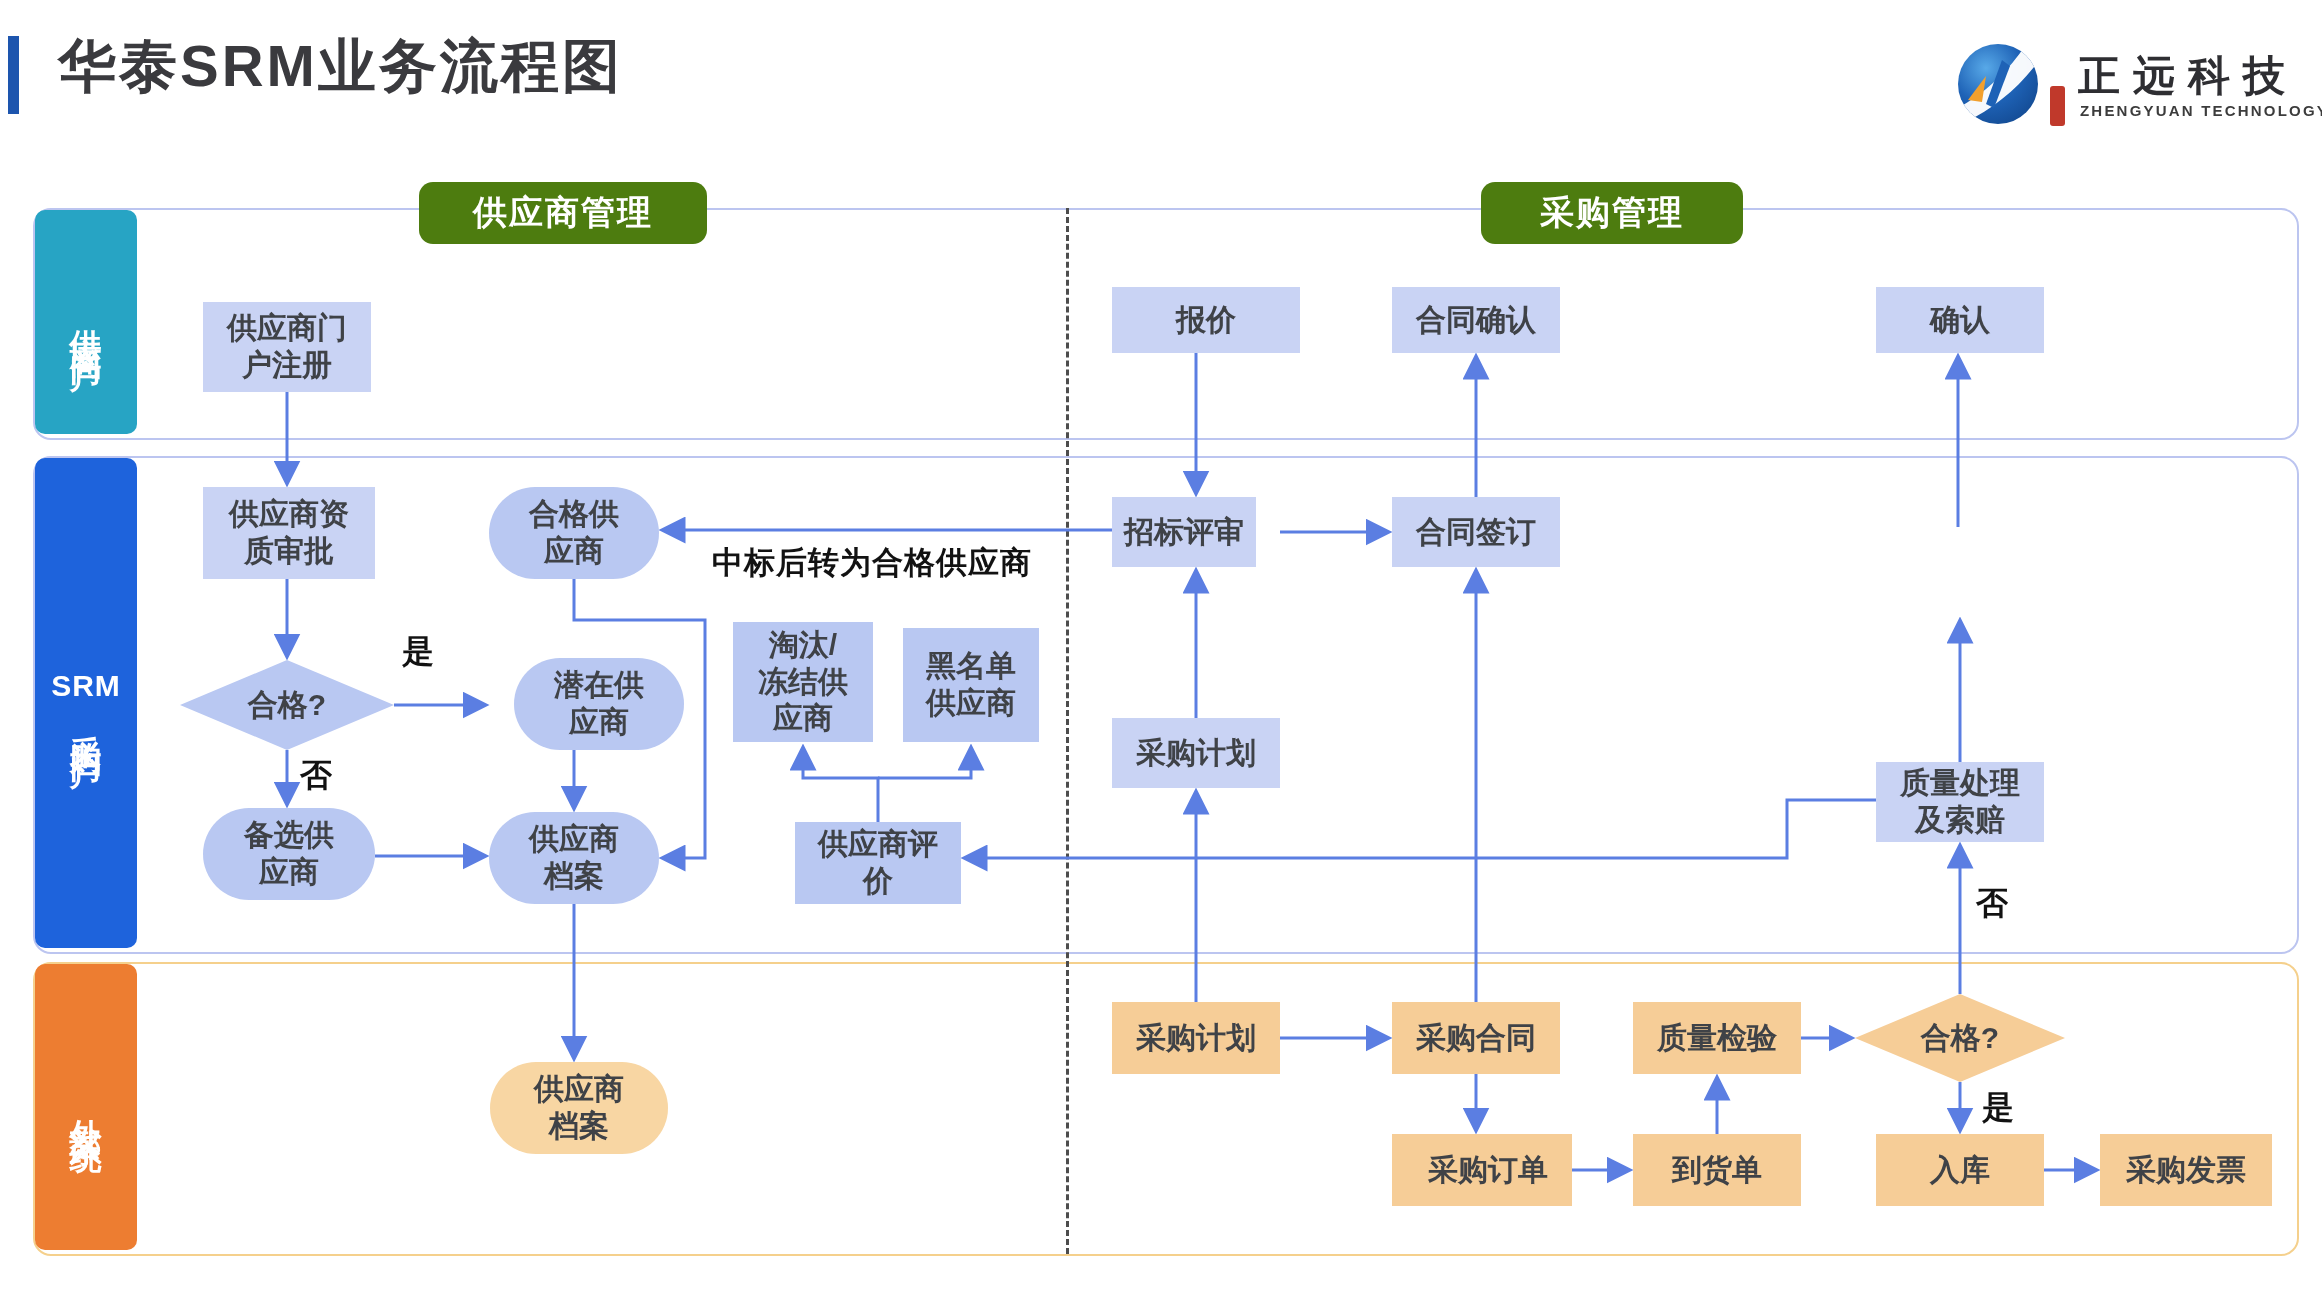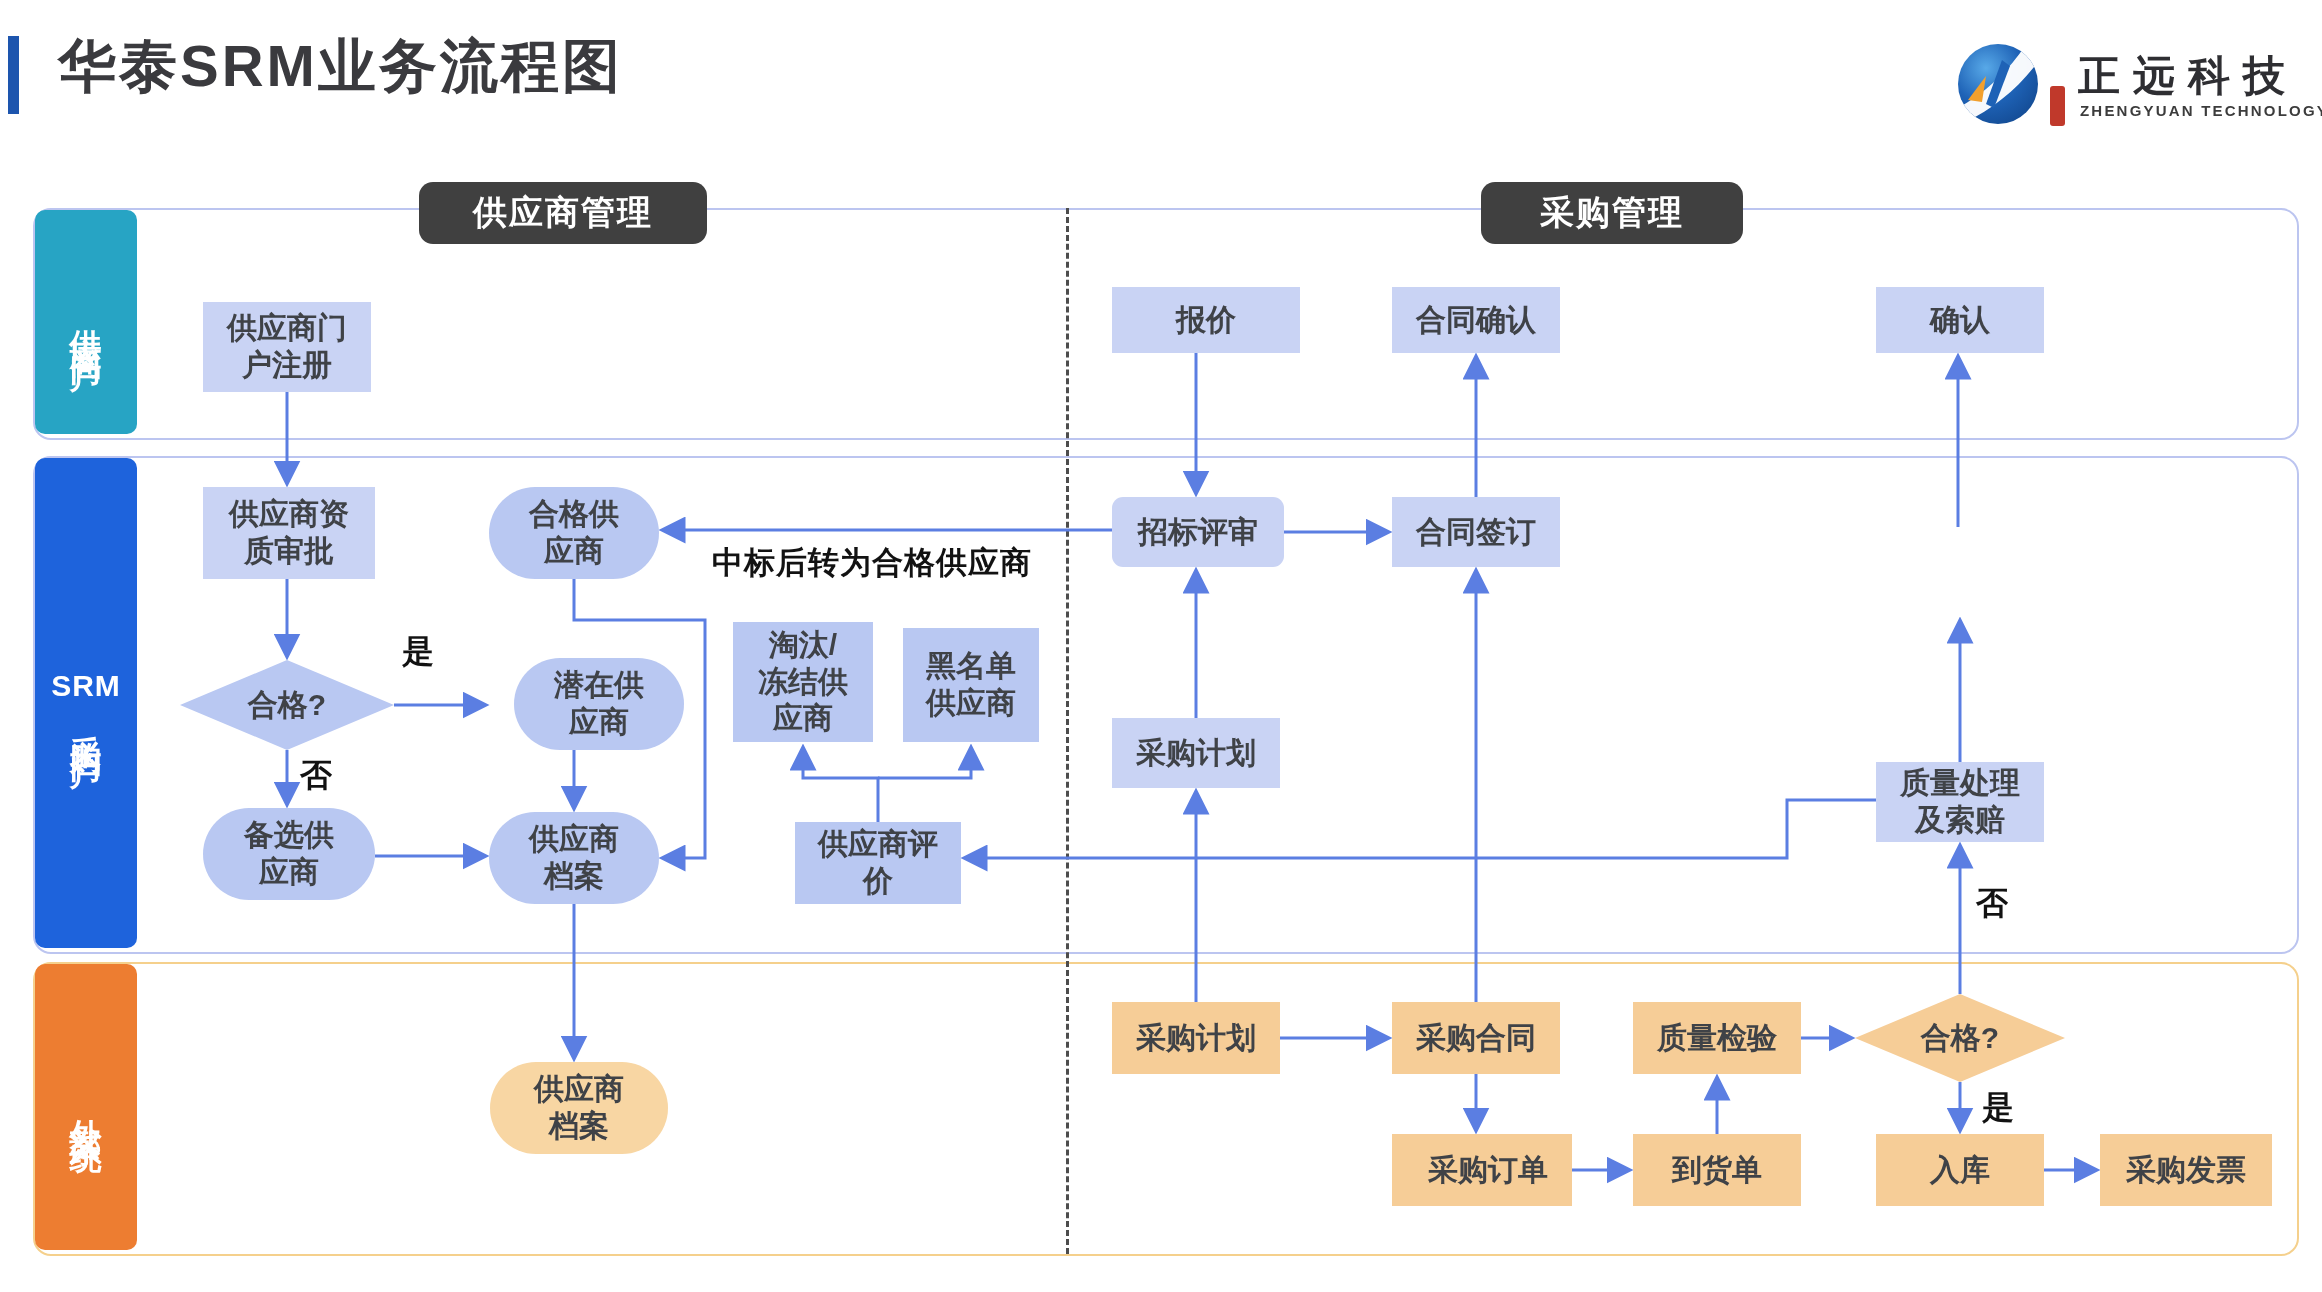--- a/index.html
+++ b/index.html
@@ -30,21 +30,21 @@
   }
   .lane-label .vtext{writing-mode:vertical-rl;text-orientation:upright;font-size:32px;letter-spacing:7px;line-height:1;}
   .lane-label .htext{font-size:30px;letter-spacing:1px;margin-bottom:6px;}
   .ll1{top:210px;height:224px;background:#27a4c4;}
   .ll2{top:458px;height:490px;background:#1e63dc;}
   .ll3{top:964px;height:286px;background:#ed7d31;}
   
   .divider{position:absolute;left:1066px;top:208px;height:1046px;width:0;border-left:3px dashed #4d4d4d;z-index:2;}
   
   .badge{
-    position:absolute;height:62px;background:#404040;border-radius:14px;z-index:6;
+    position:absolute;height:62px;background:#4d7c0f;border-radius:14px;z-index:6;
     display:flex;align-items:center;justify-content:center;color:#ffffff;font-size:34px;font-weight:bold;letter-spacing:2px;
   }
   .badge.b1{left:419px;top:182px;width:288px;}
   .badge.b2{left:1481px;top:182px;width:262px;}
   
   .wires{position:absolute;left:0;top:0;z-index:5;}
   
   .node{
     position:absolute;z-index:10;display:flex;align-items:center;justify-content:center;
     text-align:center;font-weight:bold;color:#3f4247;font-size:30px;line-height:1.22;white-space:pre-line;
@@ -165,21 +165,21 @@
 应商</div>
   <div class="node fill-b stadium" style="left:489px;top:812px;width:170px;height:92px;">供应商
 档案</div>
   <div class="node fill-b" style="left:733px;top:622px;width:140px;height:120px;">淘汰/
 冻结供
 应商</div>
   <div class="node fill-b" style="left:903px;top:628px;width:136px;height:114px;">黑名单
 供应商</div>
   <div class="node fill-b" style="left:795px;top:822px;width:166px;height:82px;">供应商评
 价</div>
-  <div class="node fill-a" style="left:1112px;top:497px;width:172px;height:70px;border-radius:11px;">招标评审</div>
+  <div class="node fill-a" style="left:1112px;top:497px;width:144px;height:70px;">招标评审</div>
   <div class="node fill-a" style="left:1112px;top:718px;width:168px;height:70px;">采购计划</div>
   <div class="node fill-a" style="left:1392px;top:497px;width:168px;height:70px;">合同签订</div>
   <div class="node fill-a" style="left:1876px;top:762px;width:168px;height:80px;">质量处理
 及索赔</div>
 
   <div class="node fill-c" style="left:1112px;top:1002px;width:168px;height:72px;">采购计划</div>
   <div class="node fill-c" style="left:1392px;top:1002px;width:168px;height:72px;">采购合同</div>
   <div class="node fill-c" style="left:1633px;top:1002px;width:168px;height:72px;">质量检验</div>
   <div class="node fill-c diamond" style="left:1855px;top:994px;width:210px;height:88px;">合格?</div>
   <div class="node fill-c" style="left:1392px;top:1134px;width:168px;height:72px;padding-left:12px;">采购订单</div>

